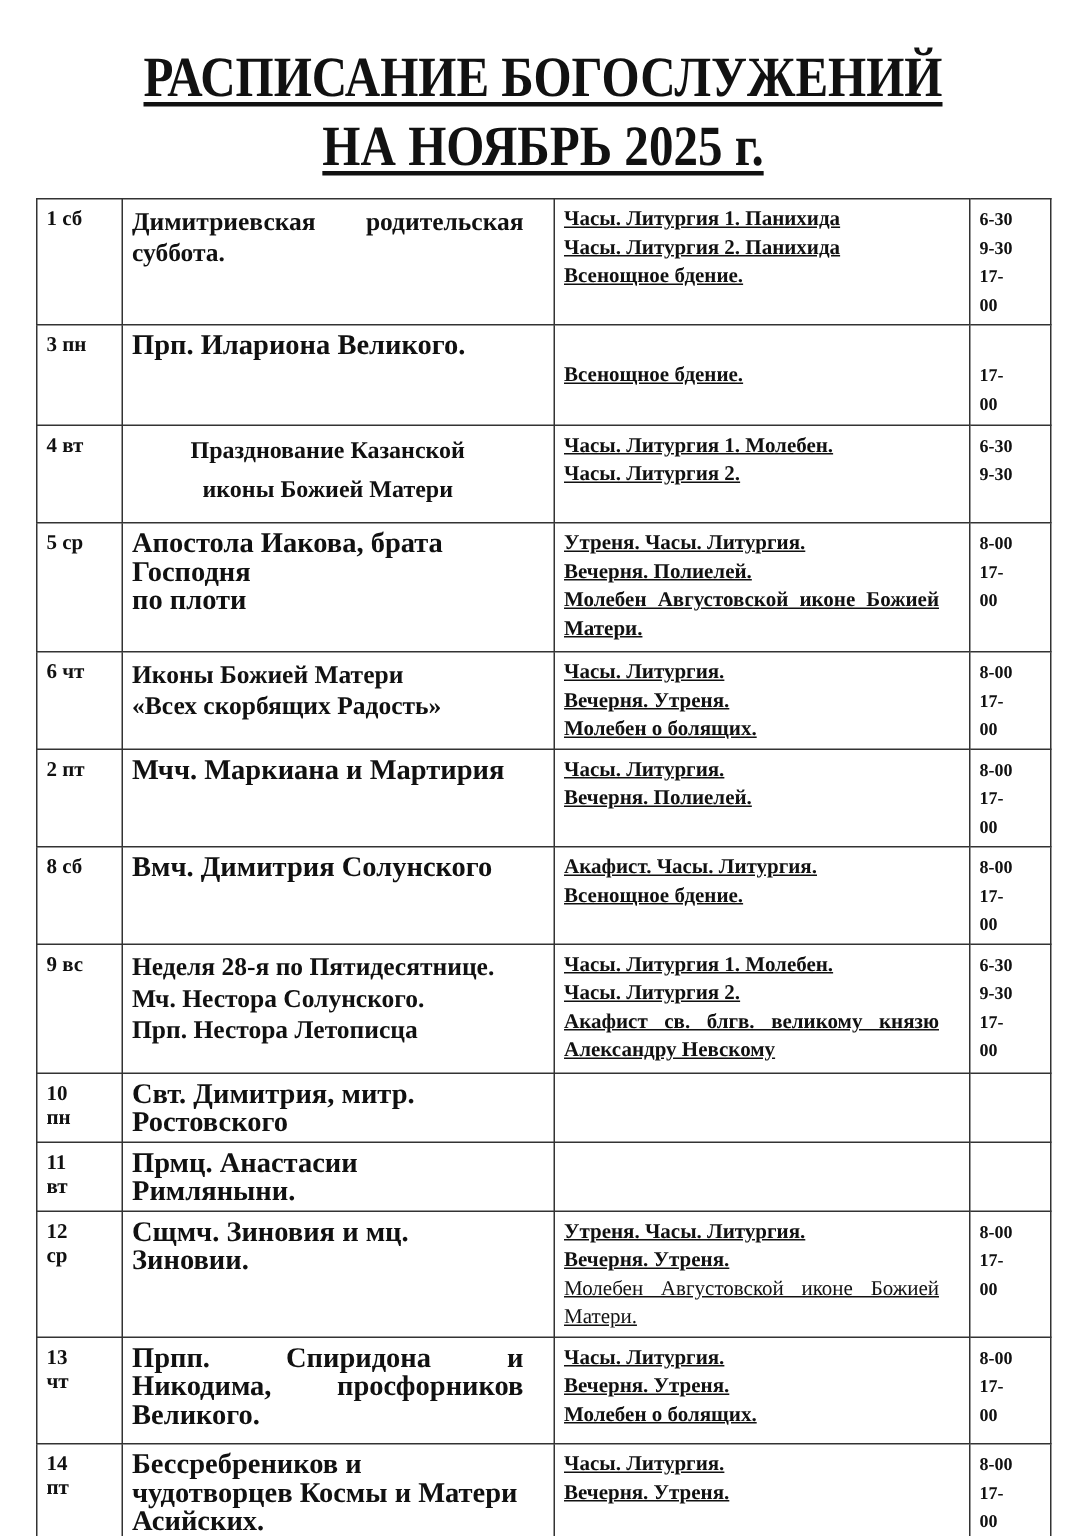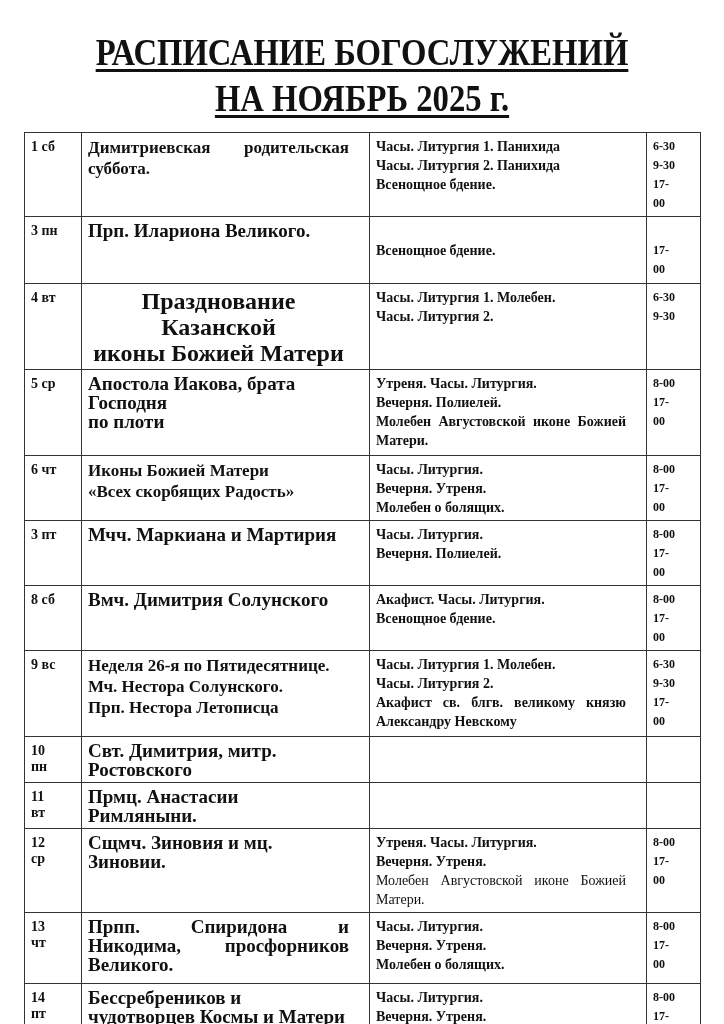--- a/index.html
+++ b/index.html
@@ -13,24 +13,24 @@
   .t2 { top: 76px; }
   table { position: absolute; left: 24px; top: 132px; width: 676px; border-collapse: collapse; table-layout: fixed; }
   td { border: 1.5px solid #333; vertical-align: top; padding: 4px 20px 3px 6px; font-weight: bold; }
   col.c-date { width: 57px; }
   col.c-feast { width: 288px; }
   col.c-serv { width: 277px; }
   col.c-time { width: 54px; }
   .date { font-size: 14px; padding-top: 6px; }
   .feast { font-size: 19px; line-height: 19px; }
   .feast.big { font-size: 17px; line-height: 21px; }
-  .feast.huge { font-size: 24px; line-height: 26px; text-align: center; }
+  .feast.huge { font-size: 16px; line-height: 26px; text-align: center; }
   .feast.just { text-align: justify; text-align-last: left; }
   .serv { font-size: 14px; line-height: 19px; text-align: justify; }
-  .serv .line { display: block; }
+  .serv .line { display: block; text-decoration: underline; }
   .serv .line.light { font-weight: normal; }
   .serv.pad { padding-top: 24px; }
   .time { font-size: 12px; line-height: 19px; }
   .time.pad { padding-top: 24px; }
   .time .line { display: block; }
 </style>
 </head>
 <body>
 
 <div class="title t1"><span>РАСПИСАНИЕ  БОГОСЛУЖЕНИЙ</span></div>
@@ -116,21 +116,21 @@
         <span class="line">Вечерня. Утреня.</span>
         <span class="line">Молебен о болящих.</span>
       </td>
       <td class="time">
         <span class="line">8-00</span>
         <span class="line">17-00</span>
       </td>
     </tr>
 
     <tr style="height:44px">
-      <td class="date">3 пт</td>
+      <td class="date">2 пт</td>
       <td class="feast">Мчч. Маркиана и Мартирия</td>
       <td class="serv">
         <span class="line">Часы. Литургия.</span>
         <span class="line">Вечерня. Полиелей.</span>
       </td>
       <td class="time">
         <span class="line">8-00</span>
         <span class="line">17-00</span>
       </td>
     </tr>
@@ -144,21 +144,21 @@
       </td>
       <td class="time">
         <span class="line">8-00</span>
         <span class="line">17-00</span>
       </td>
     </tr>
 
     <tr style="height:86px">
       <td class="date">9 вс</td>
       <td class="feast big">
-        <div>Неделя 26-я по Пятидесятнице.</div>
+        <div>Неделя 28-я по Пятидесятнице.</div>
         <div>Мч. Нестора Солунского.</div>
         <div>Прп. Нестора Летописца</div>
       </td>
       <td class="serv">
         <span class="line">Часы. Литургия 1. Молебен.</span>
         <span class="line">Часы. Литургия 2.</span>
         <span class="line">Акафист св. блгв. великому князю Александру Невскому</span>
       </td>
       <td class="time">
         <span class="line">6-30</span>

